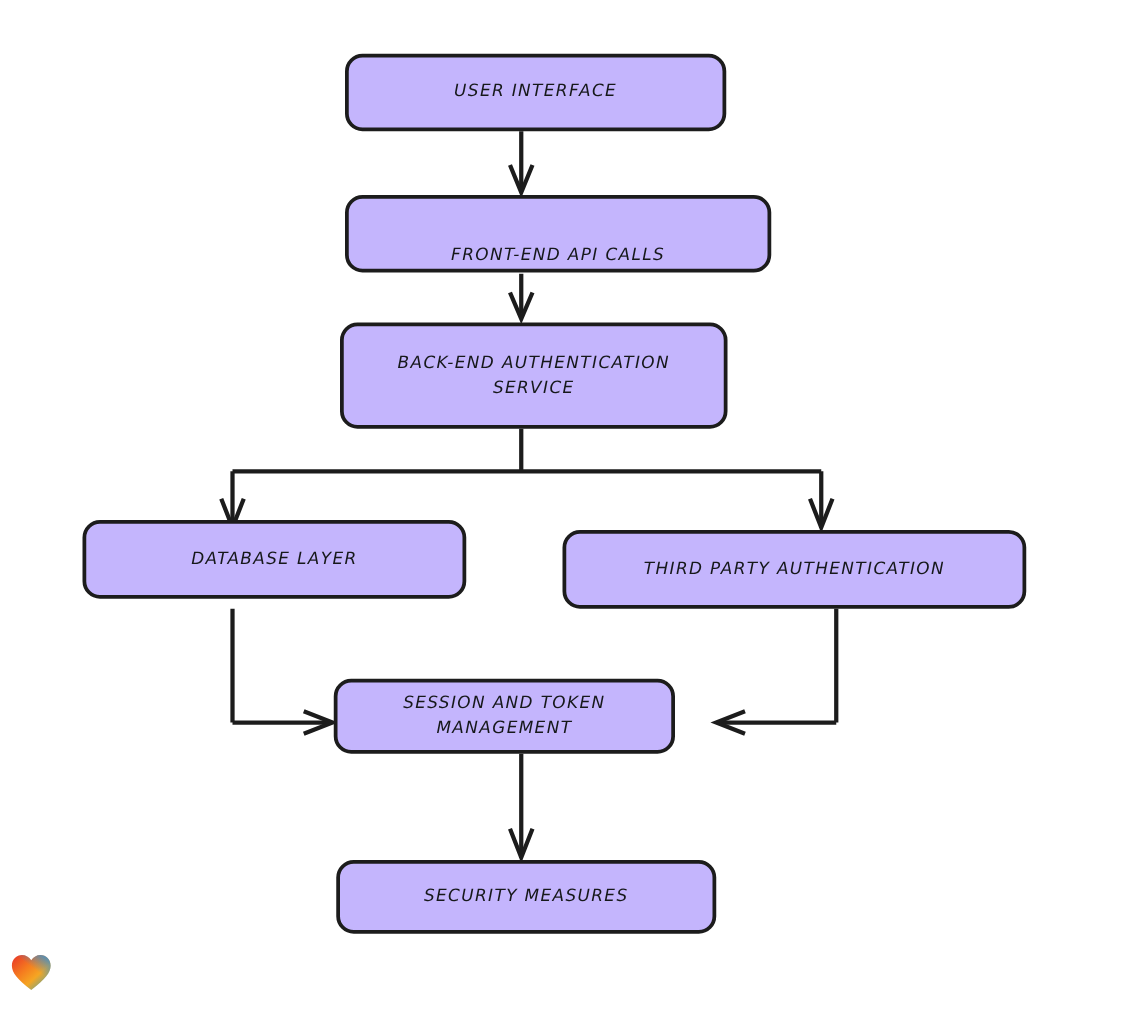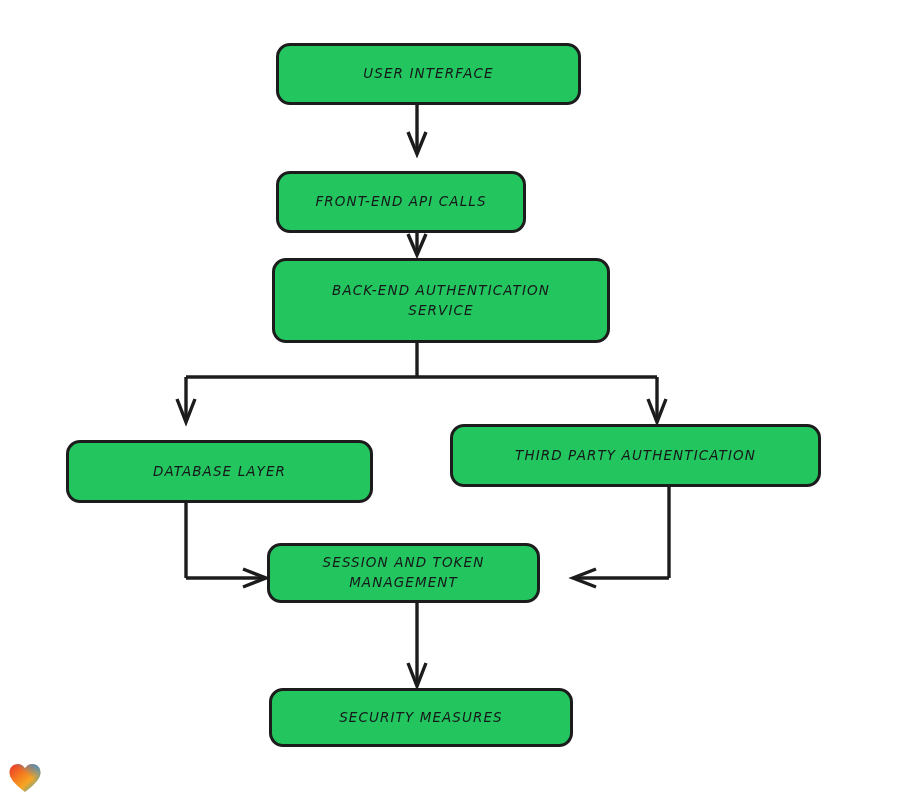--- a/index.html
+++ b/index.html
@@ -19,21 +19,21 @@
     top: 0;
     left: 0;
     width: 911px;
     height: 810px;
   }
   .node-box {
     position: absolute;
     box-sizing: border-box;
     border: 3.5px solid #1c1c1c;
     border-radius: 14px;
-    background: #22c55e;
+    background: #c4b5fd;
     display: flex;
     align-items: center;
     justify-content: center;
     text-align: center;
   }
   .node-label {
     font-family: "DejaVu Sans", sans-serif;
     font-size: 13.5px;
     font-style: italic;
     font-weight: 400;
@@ -111,30 +111,30 @@
       <line x1="417" y1="603" x2="417" y2="682"></line>
       <path d="M 408 663 L 417 686 L 426 663" fill="none" stroke-width="3.4"></path>
     </g>
   </g>
 </svg>
 
 <div class="node-box" style="left: 276px; top: 43px; width: 305px; height: 62px;">
   <span class="node-label">User Interface</span>
 </div>
 
-<div class="node-box" style="left: 276px; top: 171px; width: 250px; height: 62px;">
+<div class="node-box" style="left: 276px; top: 156px; width: 341px; height: 62px; align-items: flex-end;">
   <span class="node-label">Front-End API Calls</span>
 </div>
 
-<div class="node-box" style="left: 272px; top: 258px; width: 338px; height: 85px; align-items: center;">
+<div class="node-box" style="left: 272px; top: 258px; width: 310px; height: 85px; align-items: center;">
   <span class="node-label">Back-End Authentication
 Service</span>
 </div>
 
-<div class="node-box" style="left: 66px; top: 440px; width: 307px; height: 63px;">
+<div class="node-box" style="left: 66px; top: 416px; width: 307px; height: 63px;">
   <span class="node-label">Database Layer</span>
 </div>
 
 <div class="node-box" style="left: 450px; top: 424px; width: 371px; height: 63px;">
   <span class="node-label">Third Party Authentication</span>
 </div>
 
 <div class="node-box" style="left: 267px; top: 543px; width: 273px; height: 60px;">
   <span class="node-label">Session and Token
 Management</span>

